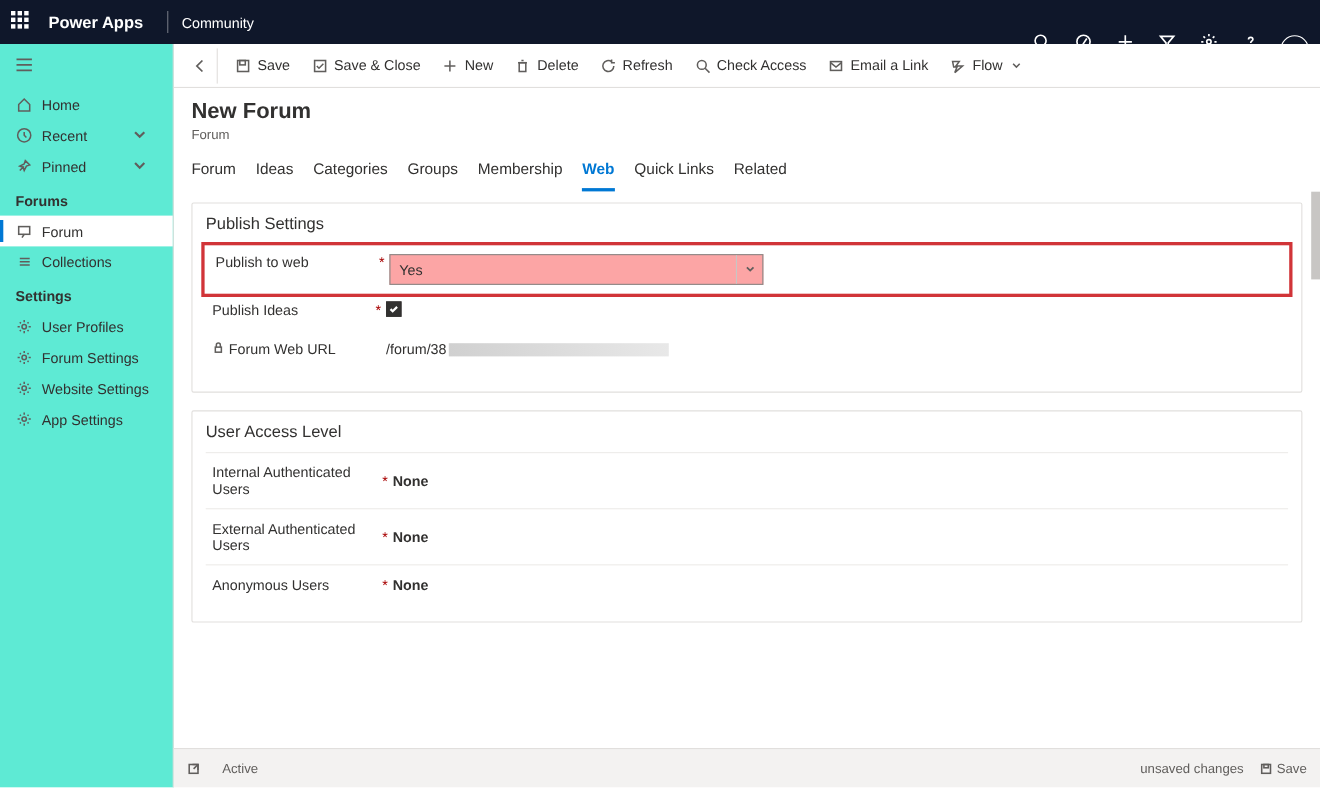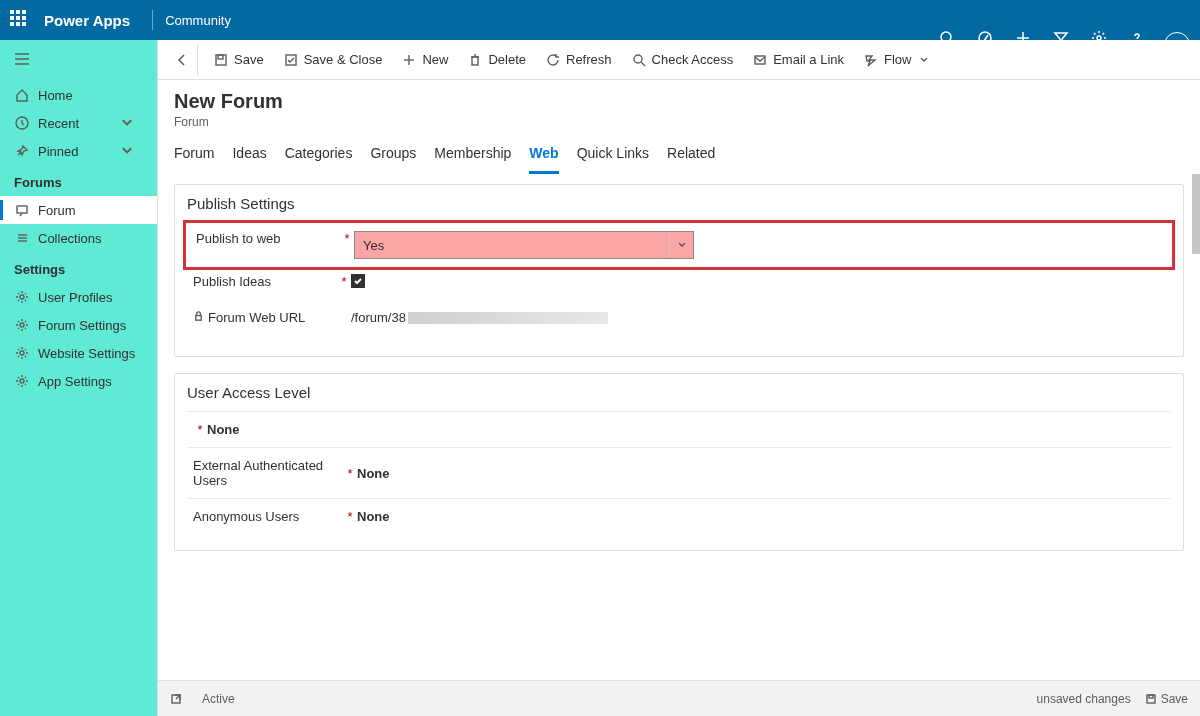--- a/index.html
+++ b/index.html
@@ -1,19 +1,19 @@
 <!DOCTYPE html>
 <html><head>
 <meta charset="utf-8">
 <style>
   * { box-sizing: border-box; margin: 0; padding: 0; }
   html, body { width: 1200px; height: 716px; font-family: "Segoe UI", sans-serif; font-size: 13px; color: #323130; overflow: hidden; }
   
   
-  .topbar { height: 40px; background: #0369a1; color: #fff; display: flex; align-items: center; padding: 0 10px; }
+  .topbar { height: 40px; background: #0f172a; color: #fff; display: flex; align-items: center; padding: 0 10px; }
   .waffle { width: 20px; height: 20px; display: grid; grid-template-columns: repeat(3,4px); grid-template-rows: repeat(3,4px); gap: 2px; margin-right: 14px; cursor: pointer; }
   .waffle span { background: #fff; }
   .brand { font-weight: 600; font-size: 15px; margin-right: 10px; }
   .divider-v { width: 1px; height: 20px; background: rgba(255,255,255,0.4); margin: 0 12px; }
   .env { font-size: 13px; }
   .topbar-right { margin-left: auto; display: flex; align-items: flex-end; gap: 4px; margin-top: 35px; }
   .topicon { width: 34px; height: 40px; display: flex; align-items: center; justify-content: center; cursor: pointer; }
   .topicon svg { width: 16px; height: 16px; stroke: #fff; fill: none; stroke-width: 1.5; }
   .avatar { width: 26px; height: 26px; border: 1px solid #fff; border-radius: 50%; display:flex; align-items:center; justify-content:center; font-size:11px; margin-left:6px; }
   
@@ -402,20 +402,21 @@
             <span>/forum/38</span>
               <span class="blur"></span>
           </div>
         </div>
       </div>
 
       <div class="section">
         <div class="section-title">User Access Level</div>
 
         <div class="access-row">
+          <div class="access-label">Internal Authenticated Users</div>
           <div class="req">*</div>
           <div class="access-val">None</div>
         </div>
         <div class="access-row">
           <div class="access-label">External Authenticated Users</div>
           <div class="req">*</div>
           <div class="access-val">None</div>
         </div>
         <div class="access-row">
           <div class="access-label">Anonymous Users</div>

